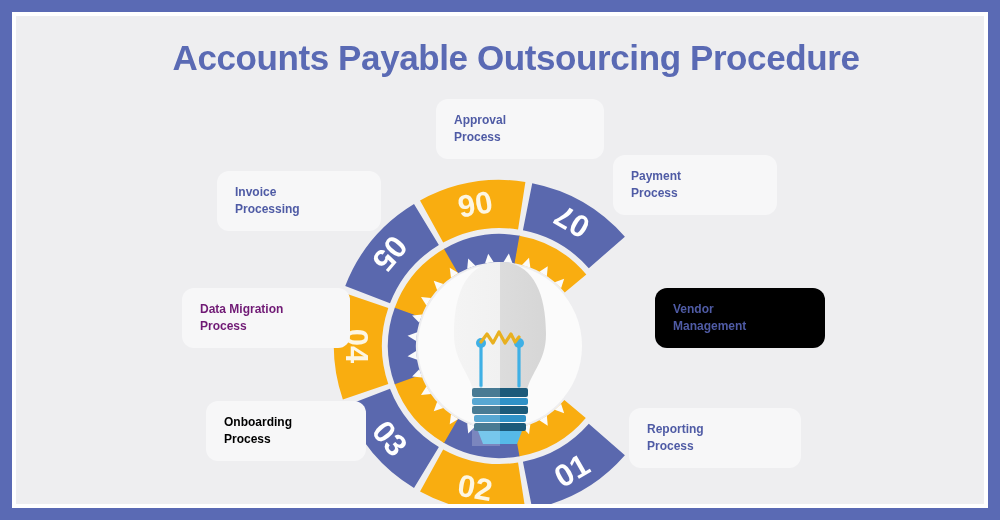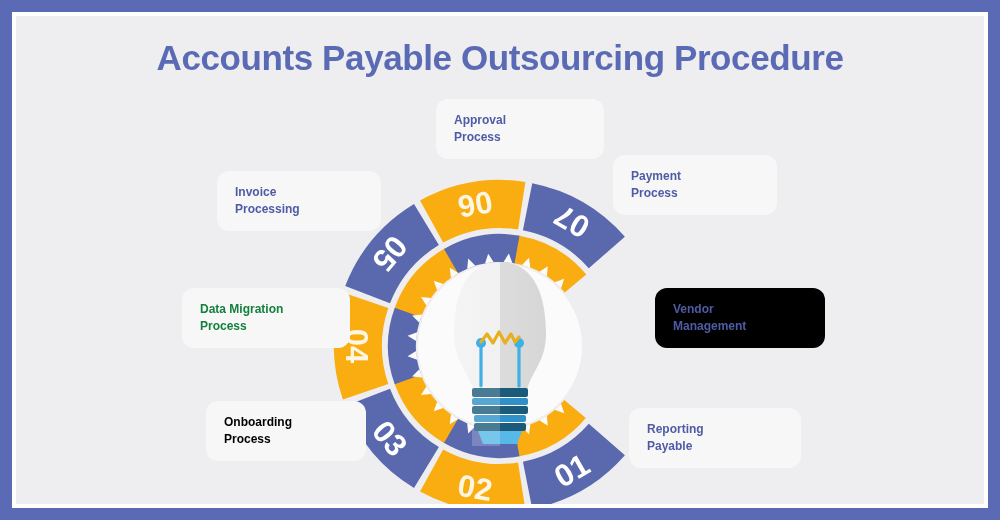--- a/index.html
+++ b/index.html
@@ -23,21 +23,21 @@
   }
   #canvas {
     position: absolute;
     left: 16px; top: 16px;
     width: 968px; height: 488px;
     background: #eeeef0;
     overflow: hidden;
   }
   #title {
     position: absolute;
-    left: 0; top: 22px;
+    left: 16px; top: 22px;
     width: 968px;
     text-align: center;
     font-size: 35px;
     font-weight: bold;
     letter-spacing: -0.4px;
     color: #5a6ab4;
     white-space: nowrap;
   }
   
   #wheel {
@@ -152,27 +152,27 @@
           <text x="373.68960019086717" y="422.56141579486166" text-anchor="middle" dominant-baseline="central" font-family="&quot;Liberation Sans&quot;, sans-serif" font-size="31" font-weight="bold" fill="#ffffff" transform="rotate(50 373.68960019086717 422.56141579486166)">03</text>
           <text x="340" y="330" text-anchor="middle" dominant-baseline="central" font-family="&quot;Liberation Sans&quot;, sans-serif" font-size="31" font-weight="bold" fill="#fdf6e3" transform="rotate(90 340 330)">04</text>
           <text x="373.68960019086717" y="237.43858420513834" text-anchor="middle" dominant-baseline="central" font-family="&quot;Liberation Sans&quot;, sans-serif" font-size="31" font-weight="bold" fill="#ffffff" transform="rotate(130 373.68960019086717 237.43858420513834)">05</text>
           <text x="458.994662415962" y="188.18768356624204" text-anchor="middle" dominant-baseline="central" font-family="&quot;Liberation Sans&quot;, sans-serif" font-size="31" font-weight="bold" fill="#fdf6e3" transform="rotate(170 458.994662415962 188.18768356624204)">06</text>
           <text x="556" y="205.29234185504083" text-anchor="middle" dominant-baseline="central" font-family="&quot;Liberation Sans&quot;, sans-serif" font-size="31" font-weight="bold" fill="#ffffff" transform="rotate(210 556 205.29234185504083)">07</text>
         </g>
     </svg>
 
     <div class="label-card lbl-left" id="lbl-0" style="background: rgb(247, 247, 248); color: #000000;">Onboarding
 Process</div>
-    <div class="label-card lbl-left" id="lbl-1" style="background: rgb(247, 247, 248); color: #15803d;">Data Migration
+    <div class="label-card lbl-left" id="lbl-1" style="background: rgb(247, 247, 248); color: #701a75;">Data Migration
 Process</div>
     <div class="label-card lbl-left" id="lbl-2" style="background: rgb(247, 247, 248); color: rgb(79, 91, 165);">Invoice
 Processing</div>
     <div class="label-card lbl-left" id="lbl-3" style="background: rgb(247, 247, 248); color: rgb(79, 91, 165);">Approval
 Process</div>
     <div class="label-card lbl-right" id="lbl-4" style="background: rgb(247, 247, 248); color: rgb(79, 91, 165);">Payment
 Process</div>
     <div class="label-card lbl-right" id="lbl-5" style="background: #000000; color: rgb(79, 91, 165);">Vendor
 Management</div>
     <div class="label-card lbl-right" id="lbl-6" style="background: rgb(247, 247, 248); color: rgb(79, 91, 165);">Reporting
-Payable</div>
+Process</div>
 
   </div>
 </div>
 
 </body></html>

